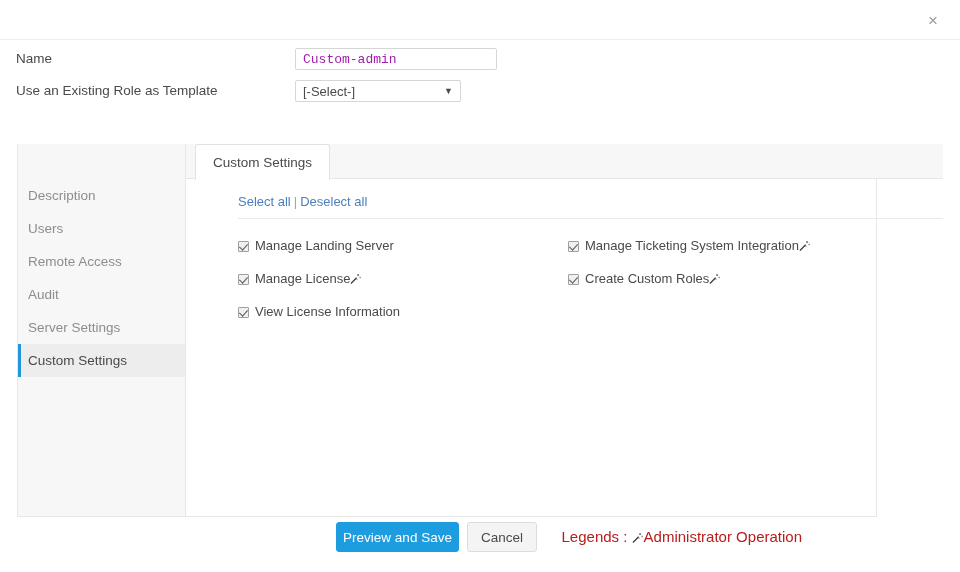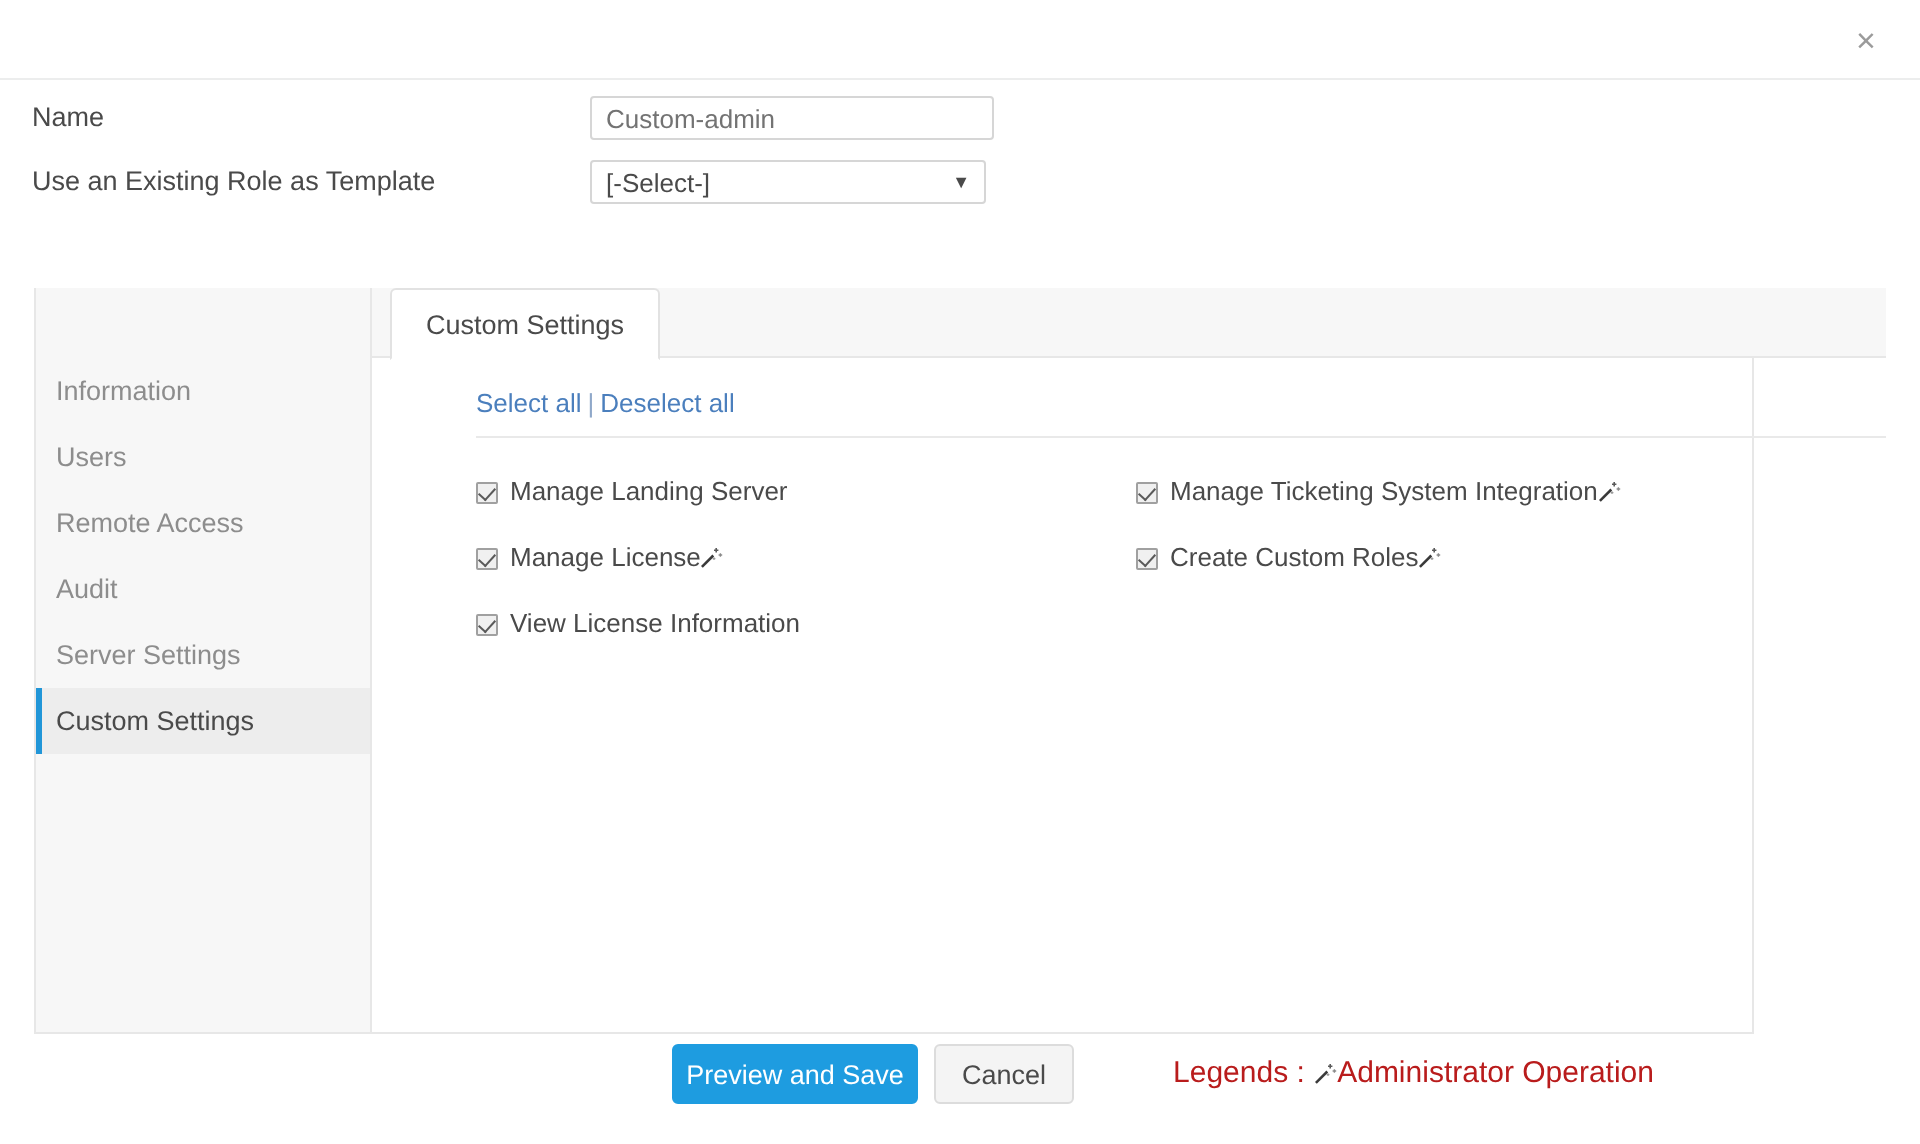--- a/index.html
+++ b/index.html
@@ -64,32 +64,32 @@
   .txt-input {
     position: absolute;
     left: 295px;
     top: 0;
     width: 202px;
     height: 22px;
     box-sizing: border-box;
     border: 1px solid #d6d6d6;
     border-radius: 2px;
     background: #fff;
-    font-family: Liberation Sans, sans-serif;
+    font-family: Liberation Mono, monospace;
     font-size: 13px;
-    color: #737373;
+    color: #a21caf;
     padding: 0 7px;
     outline: none;
   }
   .txt-input.wide2 { width: 203px; }
   .sel-wrap {
     position: absolute;
     left: 295px;
     top: 0;
-    width: 198px;
+    width: 166px;
     height: 22px;
     box-sizing: border-box;
     border: 1px solid #d6d6d6;
     border-radius: 2px;
     background: #fff;
   }
   .sel-wrap .sel-val {
     position: absolute;
     left: 7px;
     top: 3px;
@@ -266,21 +266,20 @@
   .row-2 { top: 33px; }
   .row-3 { top: 66px; }
 
   
   .footer {
     position: absolute;
     left: 0;
     top: 522px;
     width: 822px;
     height: 40px;
-    padding-left: 25px;
   }
   .btn {
     position: absolute;
     top: 0;
     height: 30px;
     line-height: 30px;
     font-family: "Liberation Sans", sans-serif;
     font-size: 13.5px;
     border-radius: 3px;
     text-align: center;
@@ -336,21 +335,21 @@
 
 </div>
 
 <div class="panel">
 
   <div class="panel-topstrip"></div>
 
   <div class="tab">Custom Settings</div>
 
   <div class="sidebar">
-    <div class="side-item">Information</div>
+    <div class="side-item">Description</div>
     <div class="side-item">Users</div>
     <div class="side-item">Remote Access</div>
     <div class="side-item">Audit</div>
     <div class="side-item">Server Settings</div>
     <div class="side-item active">Custom Settings</div>
   </div>
 
   <div class="content">
 
     <div class="sel-links">

